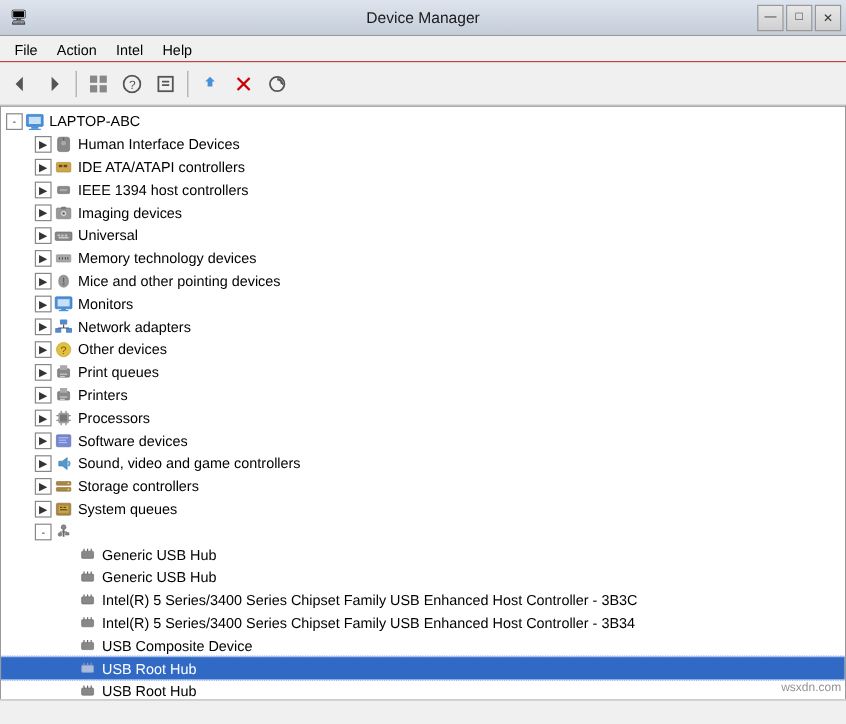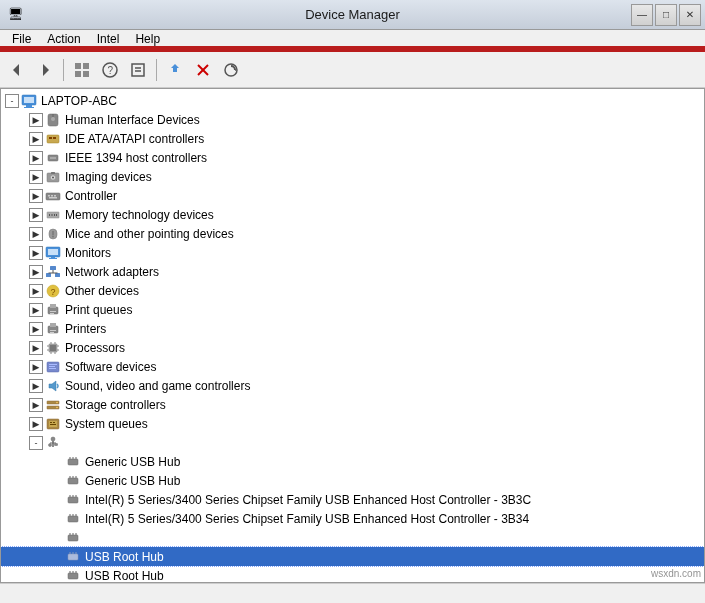--- a/index.html
+++ b/index.html
@@ -46,22 +46,22 @@
       display: flex;
       align-items: center;
       justify-content: center;
       font-size: 10px;
       color: #333;
     }
     .menu-bar {
       background: #f0f0f0;
       height: 22px;
       display: flex;
-      align-items: flex-start;
-      border-bottom: 6px solid #b91c1c;
+      align-items: flex-end;
+      border-bottom: 1px solid #b91c1c;
       padding: 0 4px;
     }
     .menu-item {
       padding: 2px 8px;
       cursor: pointer;
       font-size: 12px;
       color: #000;
     }
     .toolbar {
       background: #f0f0f0;
@@ -312,21 +312,21 @@
       <div class="expand-btn">▶</div>
       <div class="tree-icon">
         <svg width="16" height="16" viewBox="0 0 16 16">
             <rect x="1" y="5" width="14" height="7" rx="1" fill="#888" stroke="#666" stroke-width="0.5"></rect>
             <rect x="3" y="7" width="2" height="1.5" rx="0.3" fill="#ccc"></rect>
             <rect x="6" y="7" width="2" height="1.5" rx="0.3" fill="#ccc"></rect>
             <rect x="9" y="7" width="2" height="1.5" rx="0.3" fill="#ccc"></rect>
             <rect x="4" y="9" width="8" height="1.5" rx="0.3" fill="#ccc"></rect>
           </svg>
       </div>
-      <span class="item-label">Controller</span>
+      <span class="item-label">Universal</span>
     </div>
 
     <div class="tree-item indent-1">
       <div class="expand-btn">▶</div>
       <div class="tree-icon">
         <svg width="16" height="16" viewBox="0 0 16 16">
             <rect x="2" y="5" width="12" height="6" rx="0.5" fill="#aaa" stroke="#888" stroke-width="0.5"></rect>
             <rect x="4" y="7" width="1" height="2" fill="#555"></rect>
             <rect x="6.5" y="7" width="1" height="2" fill="#555"></rect>
             <rect x="9" y="7" width="1" height="2" fill="#555"></rect>
@@ -551,20 +551,21 @@
     <div class="tree-item indent-2">
       <div class="expand-spacer"></div>
       <div class="tree-icon">
         <svg width="16" height="16" viewBox="0 0 16 16">
             <rect x="3" y="5" width="10" height="6" rx="1" fill="#888" stroke="#666" stroke-width="0.5"></rect>
             <line x1="5" y1="5" x2="5" y2="3" stroke="#666" stroke-width="1"></line>
             <line x1="8" y1="5" x2="8" y2="3" stroke="#666" stroke-width="1"></line>
             <line x1="11" y1="5" x2="11" y2="3" stroke="#666" stroke-width="1"></line>
           </svg>
       </div>
+      <span class="item-label">USB Composite Device</span>
     </div>
 
     <div class="tree-item indent-2 selected" style="outline: 1px dotted #88aaff;">
       <div class="expand-spacer"></div>
       <div class="tree-icon">
         <svg width="16" height="16" viewBox="0 0 16 16">
             <rect x="3" y="5" width="10" height="6" rx="1" fill="#aabbdd" stroke="#8899bb" stroke-width="0.5"></rect>
             <line x1="5" y1="5" x2="5" y2="3" stroke="#8899bb" stroke-width="1"></line>
             <line x1="8" y1="5" x2="8" y2="3" stroke="#8899bb" stroke-width="1"></line>
             <line x1="11" y1="5" x2="11" y2="3" stroke="#8899bb" stroke-width="1"></line>

